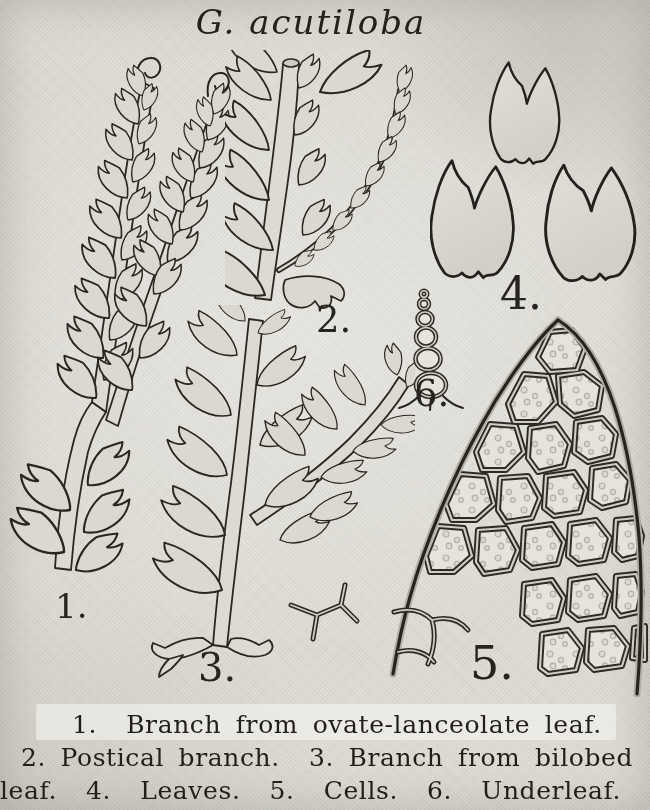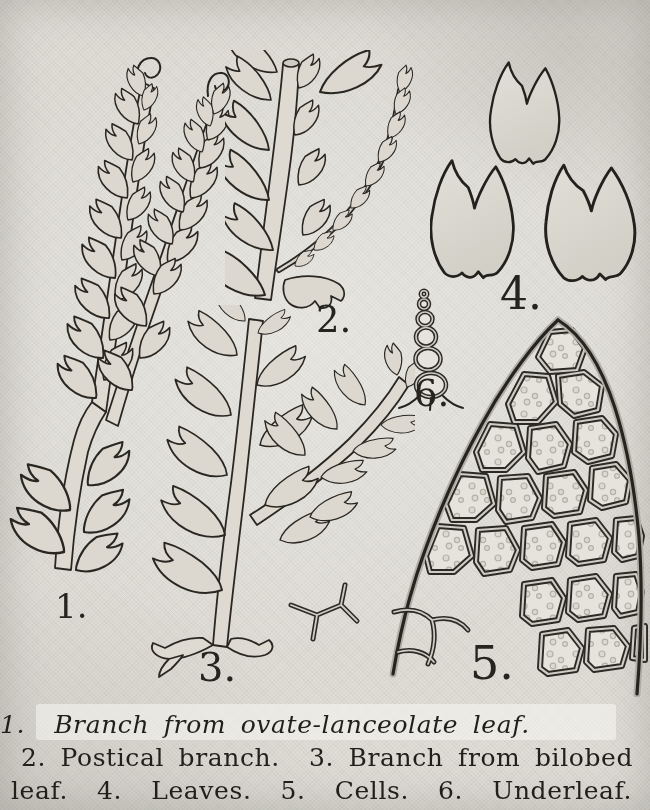--- a/index.html
+++ b/index.html
@@ -45,37 +45,38 @@
   }
   .caption{
     position:absolute;left:0;top:708px;width:650px;
     font-size:25px;
     line-height:33px;
     letter-spacing:0.6px;
     word-spacing:6px;
     color:#211f1a;
   }
   .caption-line{white-space:pre;}
-  .cap1{font-style:italic;}
+  .cap1{padding-left:72px;}
   .cap2{padding-left:21px;}
-  .cap3{padding-left:11px;}
+  .cap3{}
   
   .stem{fill:#dedad2;stroke:#2a2722;stroke-width:1.8;stroke-linejoin:round;}
   .leaf{fill:#dcd8d0;stroke:#2a2722;stroke-width:1.7;stroke-linejoin:round;}
   .ink{fill:none;stroke:#26241f;stroke-width:2;stroke-linecap:round;}
   .branchline{fill:none;stroke:#2a2722;stroke-width:6;stroke-linecap:round;}
   .branchcore{fill:none;stroke:#d8d5cd;stroke-width:2.4;stroke-linecap:round;}
   .marginhalo{fill:none;stroke:#b0ada4;stroke-width:7;stroke-linecap:round;}
   .margin{fill:none;stroke:#26241f;stroke-width:3.2;stroke-linecap:round;}
 </style>
 </head>
 <body>
 
 <div class="page">
 
+  <div class="plate-title">G. acutiloba</div>
 
   <svg class="figsvg" style="left:0;top:40px" width="240" height="610" viewBox="0 0 240 610">
     <defs>
       <path id="lf1" d="M0,0 C-6,-4 -11,-11 -13,-20 C-15,-29 -13,-38 -8,-44 C-7,-38 -5,-34 -2,-32 C-3,-37 -2,-42 1,-46 C5,-40 8,-35 10,-31 C11,-21 8,-10 2,-2 Z"></path>
     </defs>
     <g>
       <path class="stem" d="M55,528 C58,480 64,438 74,400 C78,385 84,372 92,362 L106,372 C98,384 92,398 88,412 C80,448 74,490 71,530 Z"></path>
       <path class="stem" d="M92,362 C100,310 110,240 120,170 C126,128 134,80 142,42 L154,48 C147,85 140,130 134,172 C124,242 114,312 106,372 Z"></path>
       <path class="stem" d="M106,380 C122,330 140,275 158,225 C172,185 190,130 205,88 C209,77 213,64 216,52 L226,58 C222,72 218,85 214,96 C200,138 182,192 168,232 C150,282 132,336 118,386 Z"></path>
       <path class="ink" d="M138,44 C134,30 140,18 151,18 C159,18 163,27 158,34 C154,39 147,39 145,33"></path>

